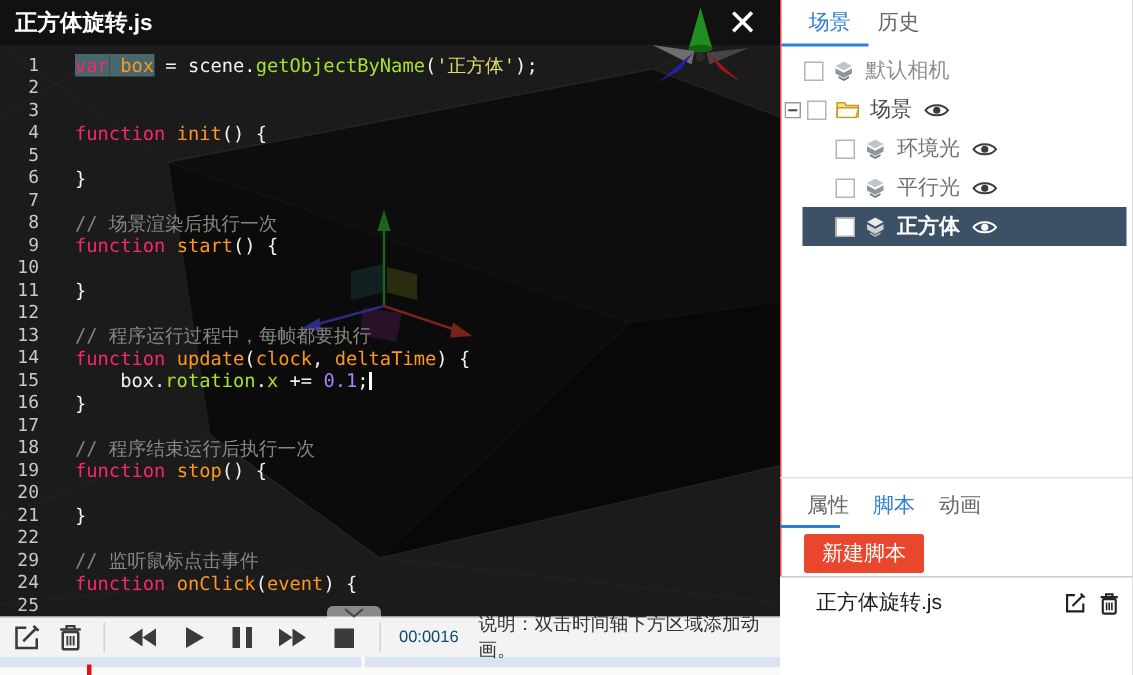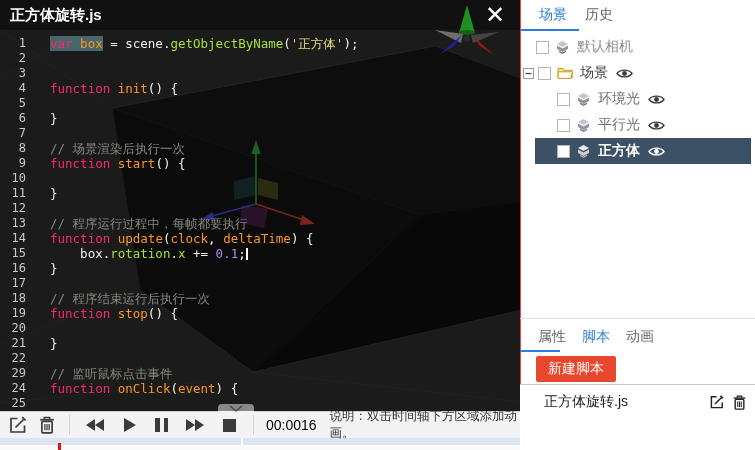--- a/index.html
+++ b/index.html
@@ -41,21 +41,21 @@
   .toolbar{position:absolute;left:0;top:411px;width:520px;height:27px;background:#f3f3f3;
            border-top:1px solid #cfcfcf;box-sizing:border-box;display:flex;align-items:center;z-index:5;}
   .tb-icon{display:flex;align-items:center;justify-content:center;cursor:pointer;}
   .sep{width:1px;height:20px;background:#d4d4d4;flex:none;}
   .tri-r{width:0;height:0;border-left:12px solid #3b3b3b;border-top:7px solid transparent;border-bottom:7px solid transparent;}
   .tri-r.sm{border-left-width:9px;border-top-width:6px;border-bottom-width:6px;}
   .tri-l.sm{width:0;height:0;border-right:9px solid #3b3b3b;border-top:6px solid transparent;border-bottom:6px solid transparent;}
   .pausebars{display:flex;gap:4px;}
   .pausebars div{width:4.5px;height:14px;background:#3b3b3b;}
   .stopsq{width:13px;height:13px;background:#3b3b3b;}
-  .tb-time{font-size:14px;color:#000000;margin-left:12px;}
+  .tb-time{font-size:11px;color:#0c4a6e;margin-left:12px;}
   .tb-note{font-size:12.5px;color:#333;margin-left:13px;}
   .chev-notch{position:absolute;left:218px;top:404px;width:36px;height:9px;background:#f3f3f3;
               border-radius:4px 4px 0 0;z-index:6;display:flex;align-items:center;justify-content:center;cursor:pointer;}
 
   
   .strip{position:absolute;left:0;top:438px;width:520px;height:7px;background:#dbe5f2;z-index:4;}
   .strip-div{position:absolute;left:241px;top:438px;width:2px;height:7px;background:#fdfdfd;z-index:5;}
   .bottom-white{position:absolute;left:0;top:445px;width:520px;height:5px;background:#fafafa;z-index:4;}
   .playhead{position:absolute;left:58px;top:443px;width:3px;height:7px;background:#e31212;z-index:7;cursor:ew-resize;}
 

